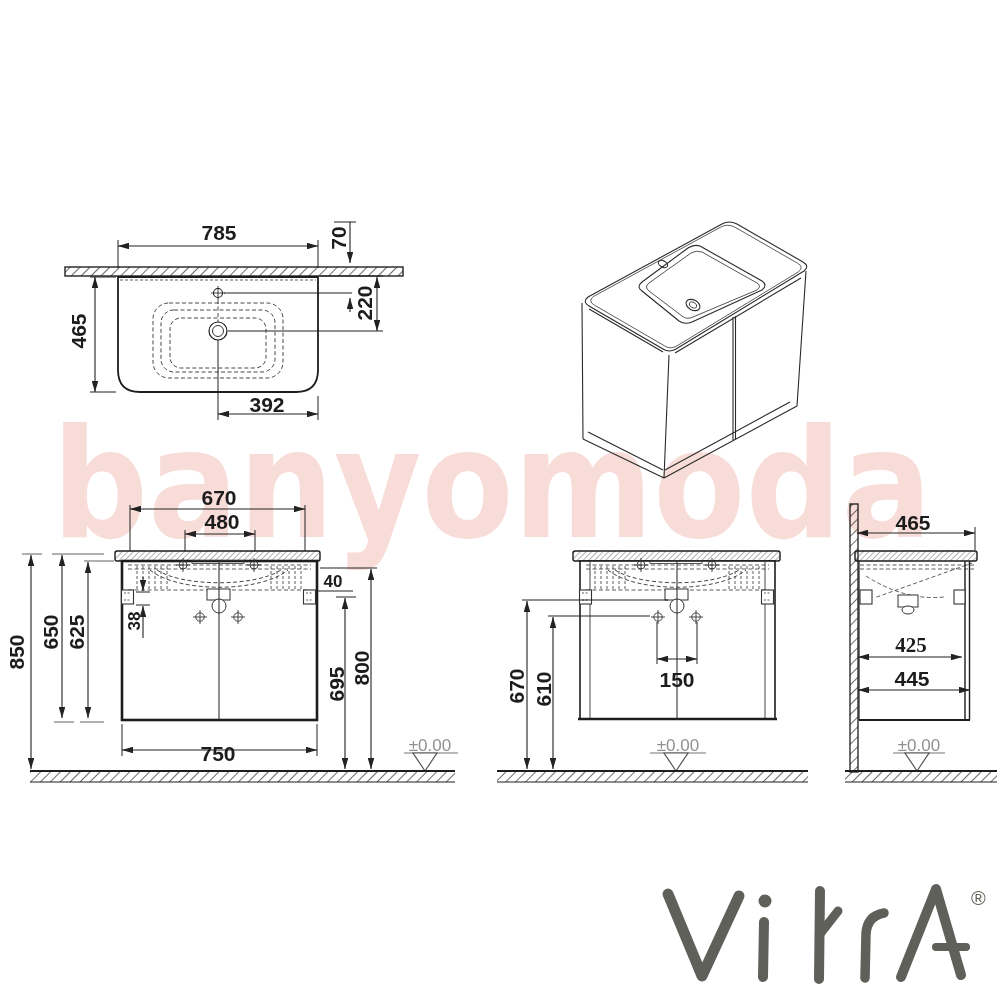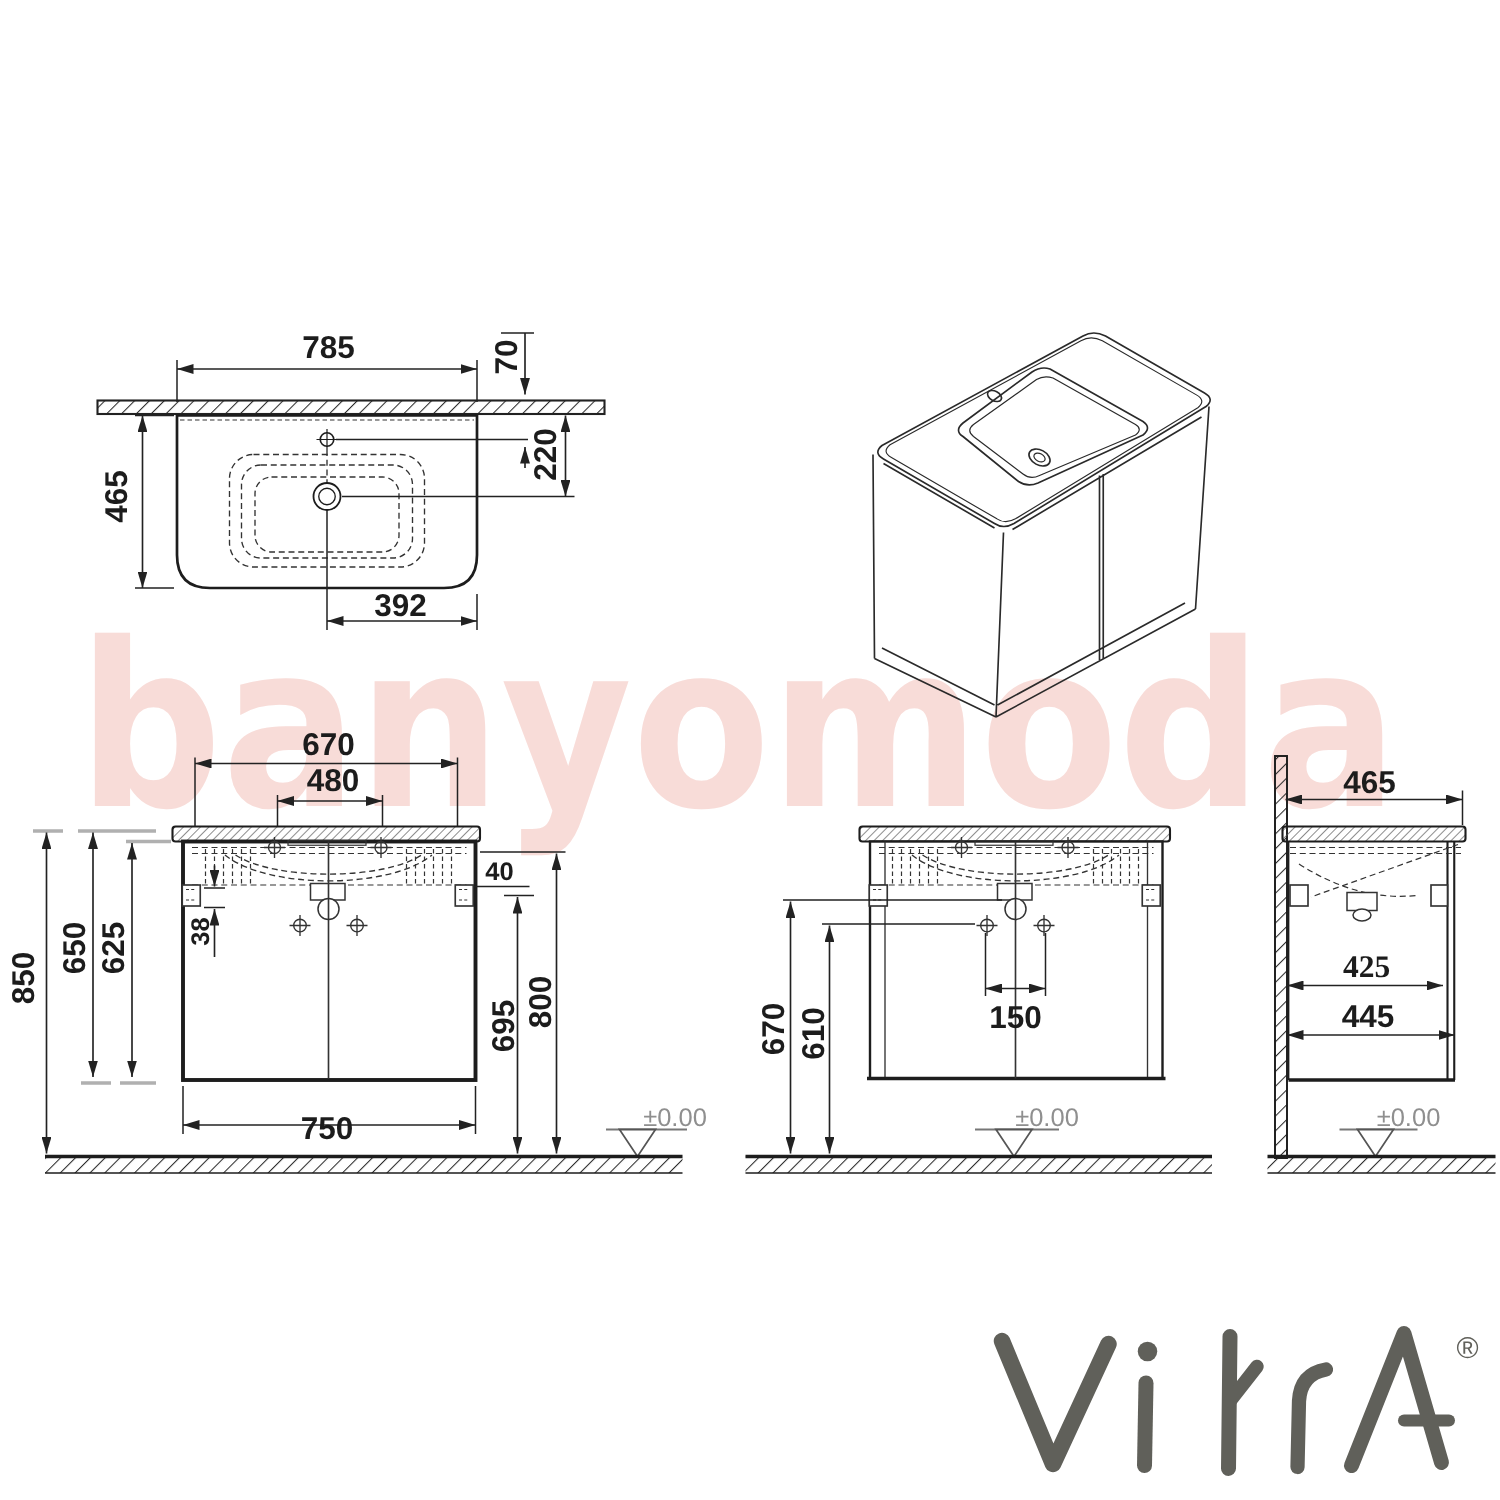--- a/index.html
+++ b/index.html
@@ -3,21 +3,21 @@
 <meta charset="utf-8">
 <style>
   html,body{margin:0;padding:0;background:#ffffff;}
   #stage{position:relative;width:1000px;height:1000px;background:#fff;overflow:hidden;
          font-family:"Liberation Sans",sans-serif;}
   #stage svg{position:absolute;left:0;top:0;}
   .lbl{position:absolute;font-family:"Liberation Sans",sans-serif;font-weight:700;
        color:#1c1c1c;line-height:1;white-space:nowrap;transform:translate(-50%,-50%);
        z-index:5;}
   .lbl.rot{transform:translate(-50%,-50%) rotate(-90deg);}
-  .lbl.gray{color:#8f8f8f;font-weight:400;margin-left:20px;}
+  .lbl.gray{color:#8f8f8f;font-weight:400;}
   .fs21{font-size:21px;}
   .fs17{font-size:17px;}
   .sr-only{position:absolute;width:1px;height:1px;overflow:hidden;clip:rect(0 0 0 0);}
 </style>
 </head>
 <body>
 
 <div id="stage">
 
   <svg width="1000" height="1000" viewBox="0 0 1000 1000">

